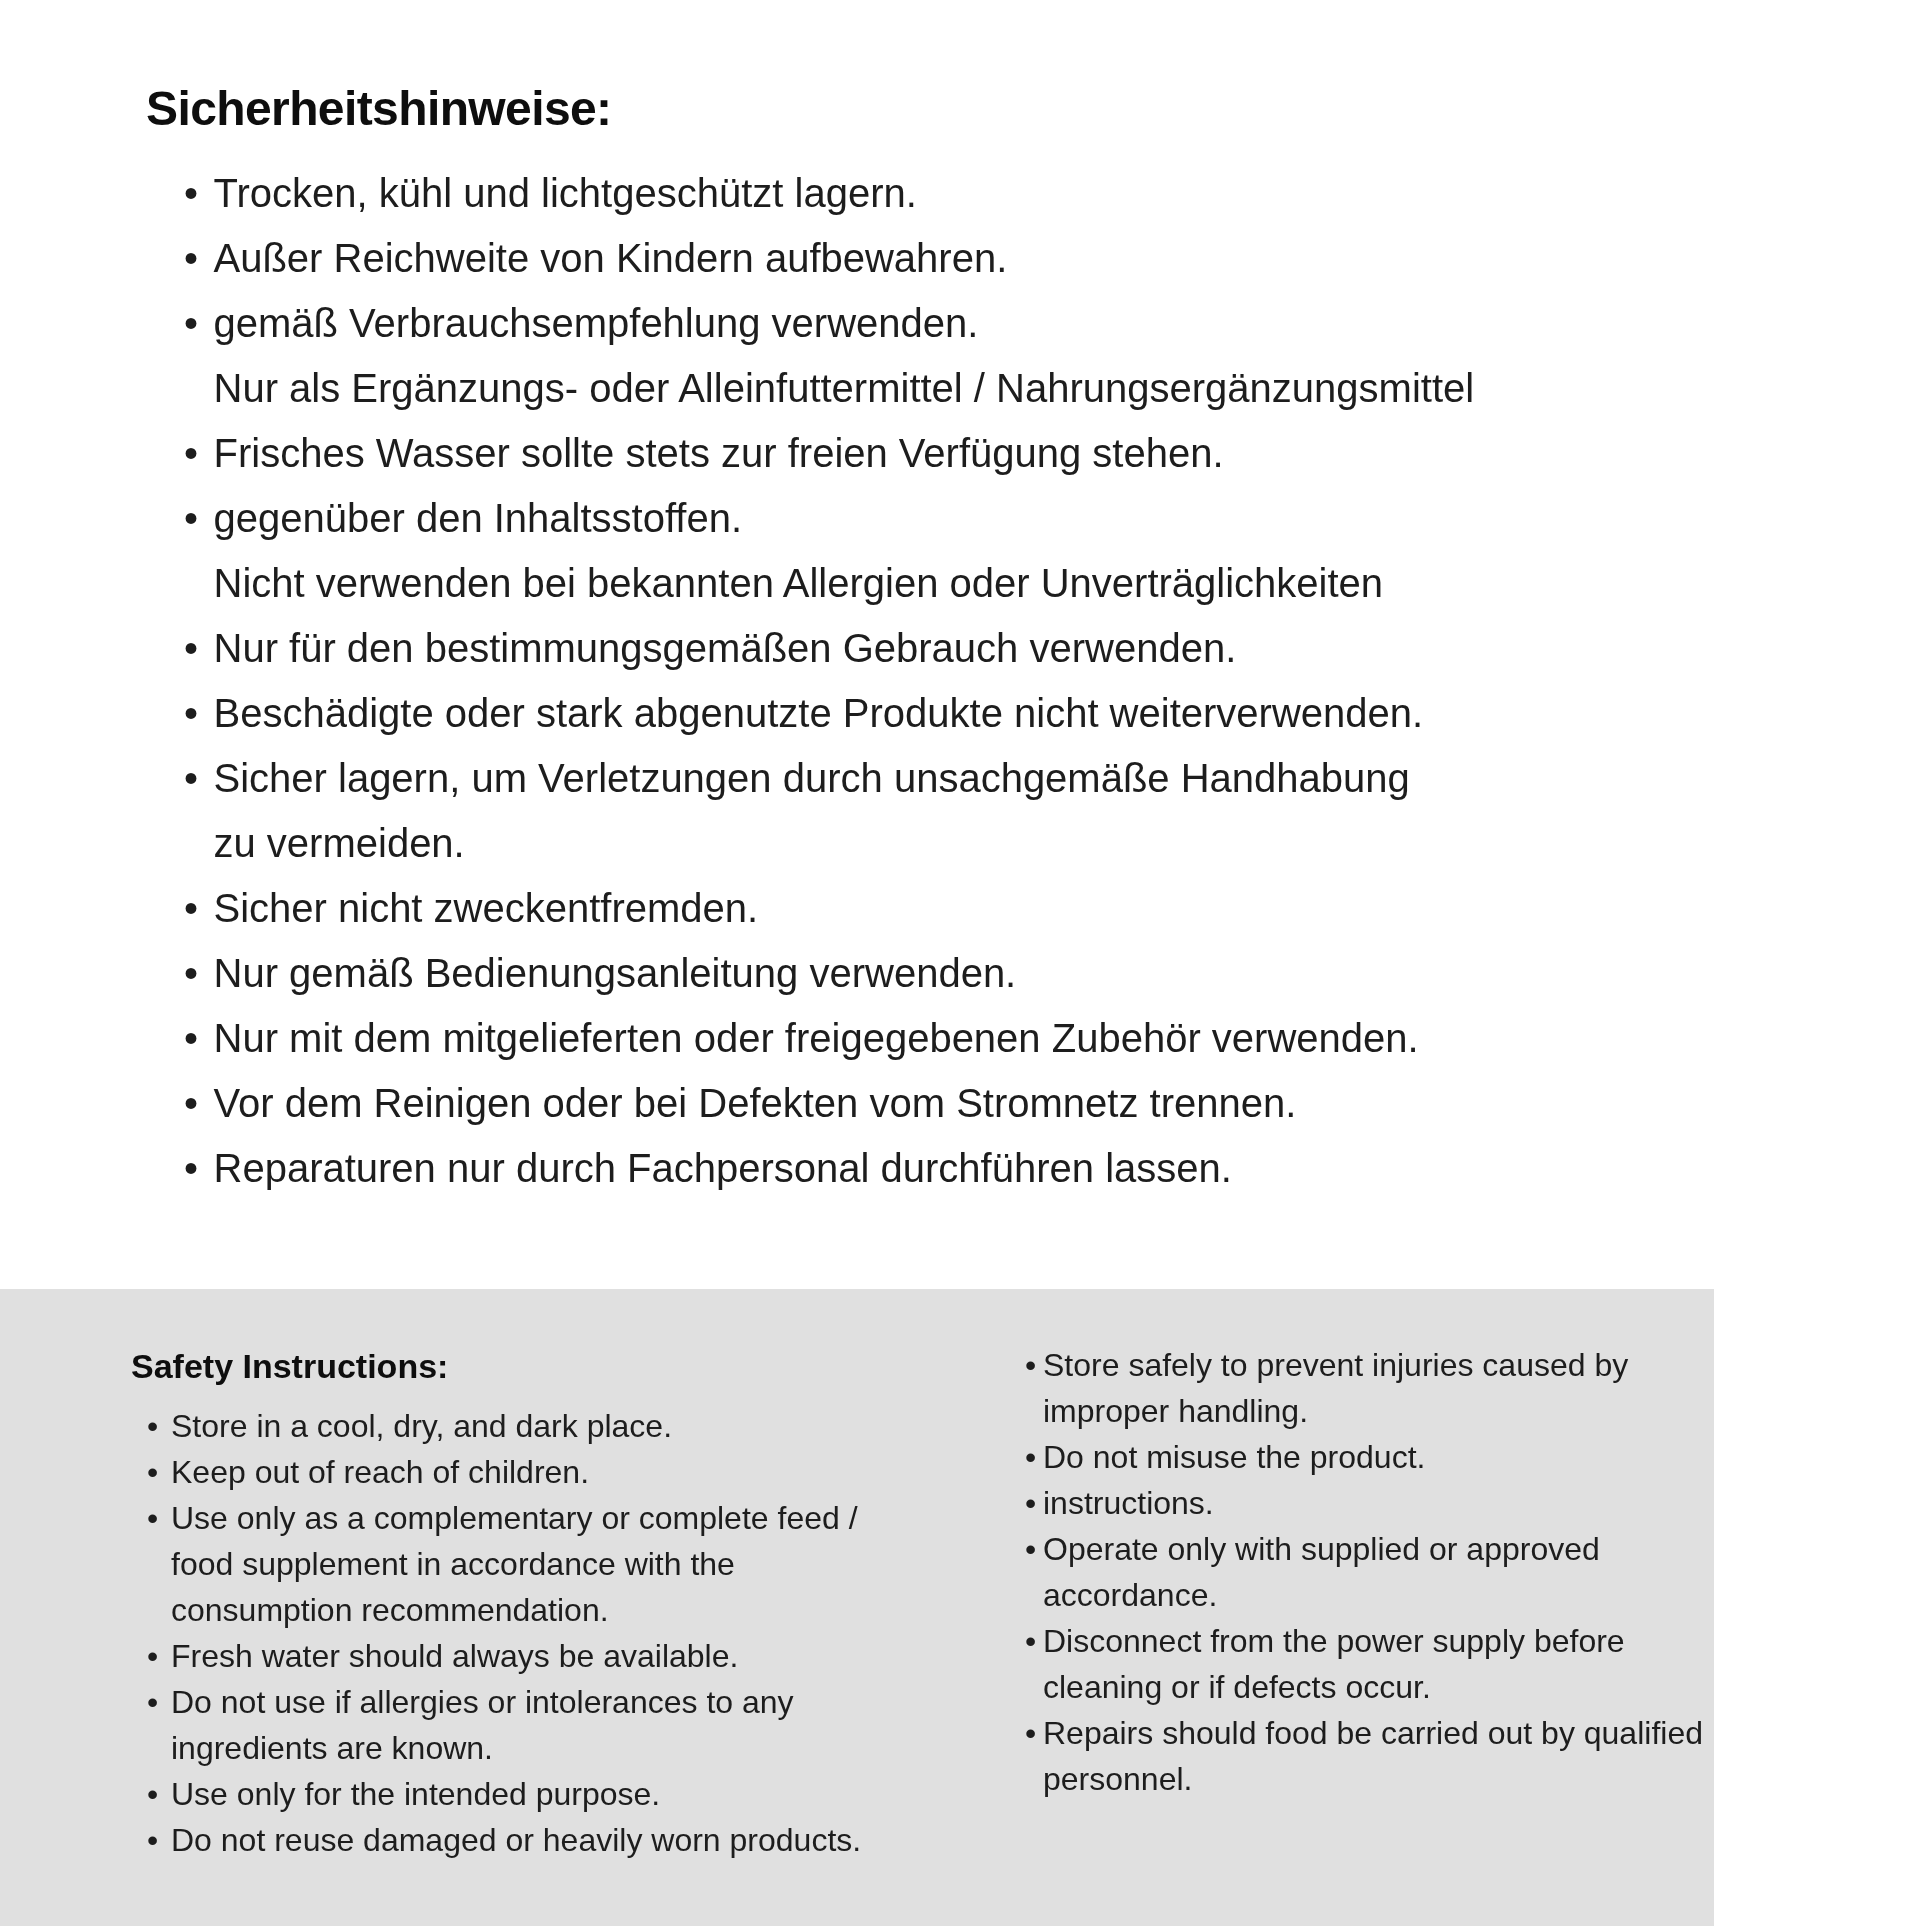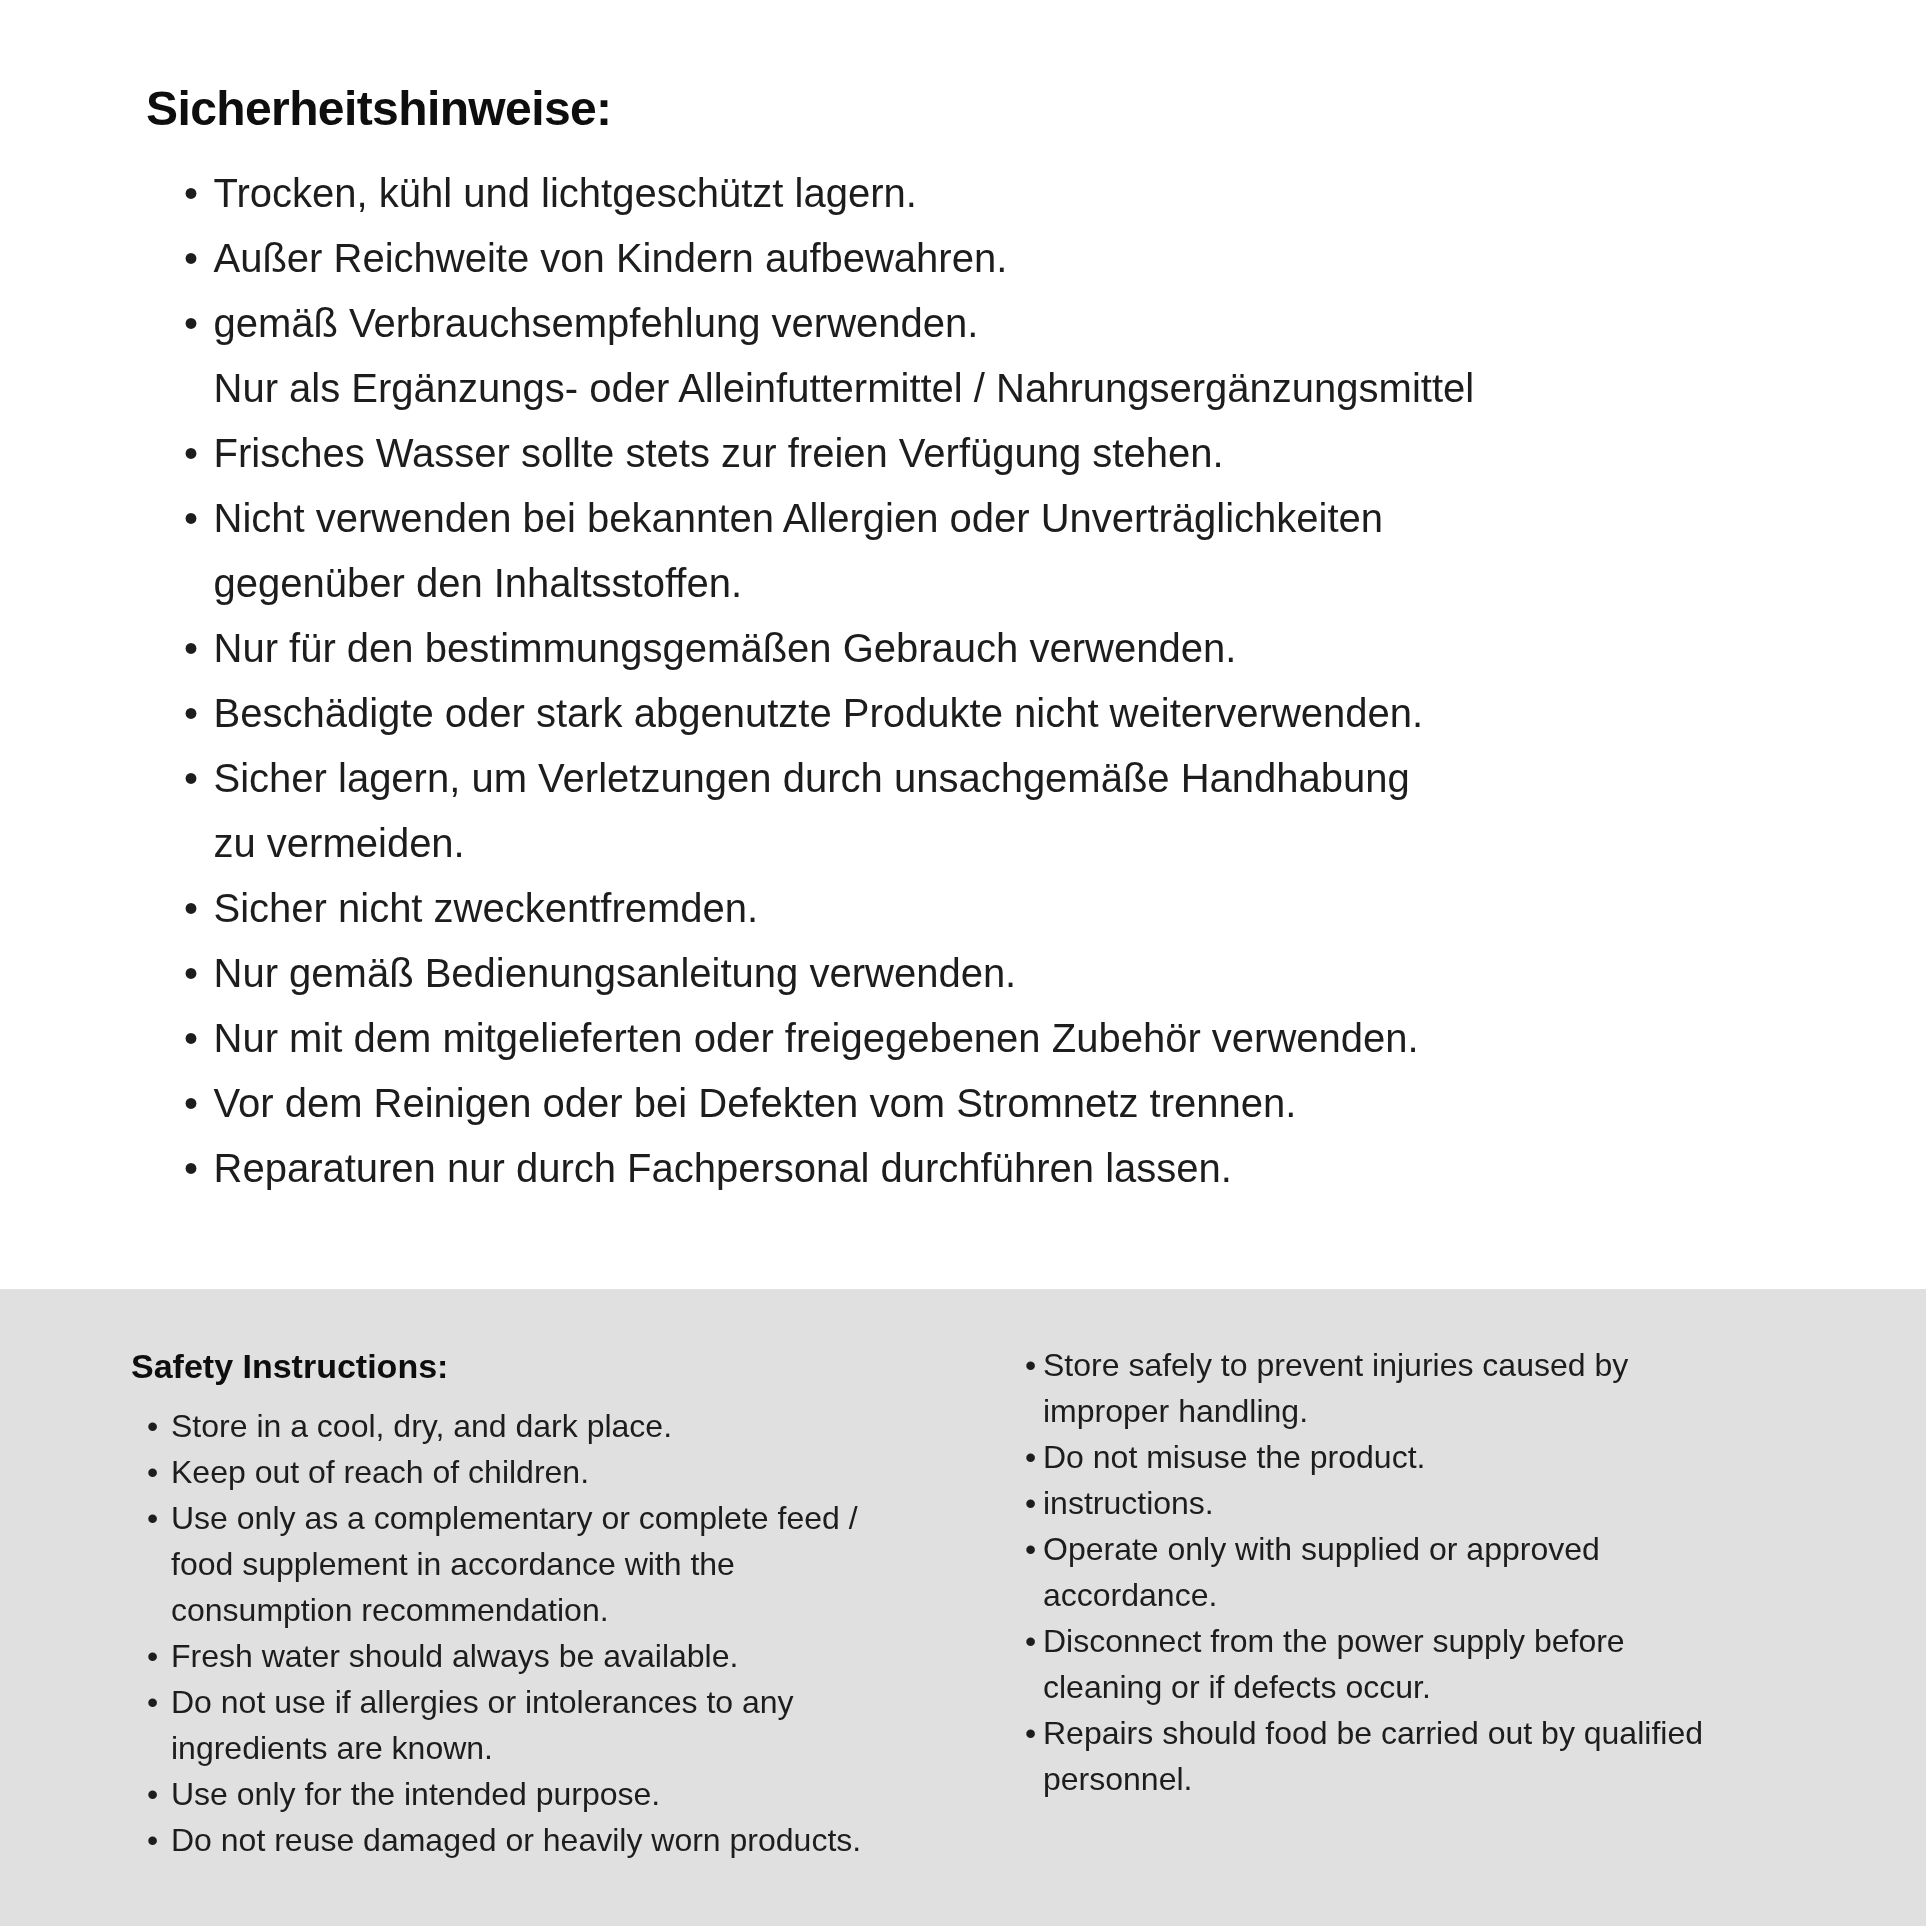--- a/index.html
+++ b/index.html
@@ -28,21 +28,21 @@
   }
   .de-list {
     position: absolute; left: 172px; top: 161px;
     width: 1644px;
   }
   .de-list .line, .de-list .bullet { font-size: 40px; line-height: 65px; }
 
   
   .en-section {
     position: absolute; left: 0; top: 1289px;
-    width: 1926px; height: 637px;
+    width: 1714px; height: 637px;
     background: #e0e0e0;
   }
   .en-heading {
     position: absolute; left: 131px; top: 56px;
     margin: 0;
     font-size: 34px; line-height: 42px; font-weight: bold;
     color: #0e0e0e;
   }
   .en-list-left  { position: absolute; left: 147px; top: 114px; width: 841px; }
   .en-list-right { position: absolute; left: 1025px; top: 53px; width: 828px; }
@@ -86,22 +86,22 @@
         </div>
         <div class="li">
           <span class="bullet">•</span>
           <div class="lines">
             <div class="line">Frisches Wasser sollte stets zur freien Verfügung stehen.</div>
           </div>
         </div>
         <div class="li">
           <span class="bullet">•</span>
           <div class="lines">
+            <div class="line">gegenüber den Inhaltsstoffen.</div>
             <div class="line">Nicht verwenden bei bekannten Allergien oder Unverträglichkeiten</div>
-            <div class="line">gegenüber den Inhaltsstoffen.</div>
           </div>
         </div>
         <div class="li">
           <span class="bullet">•</span>
           <div class="lines">
             <div class="line">Nur für den bestimmungsgemäßen Gebrauch verwenden.</div>
           </div>
         </div>
         <div class="li">
           <span class="bullet">•</span>

